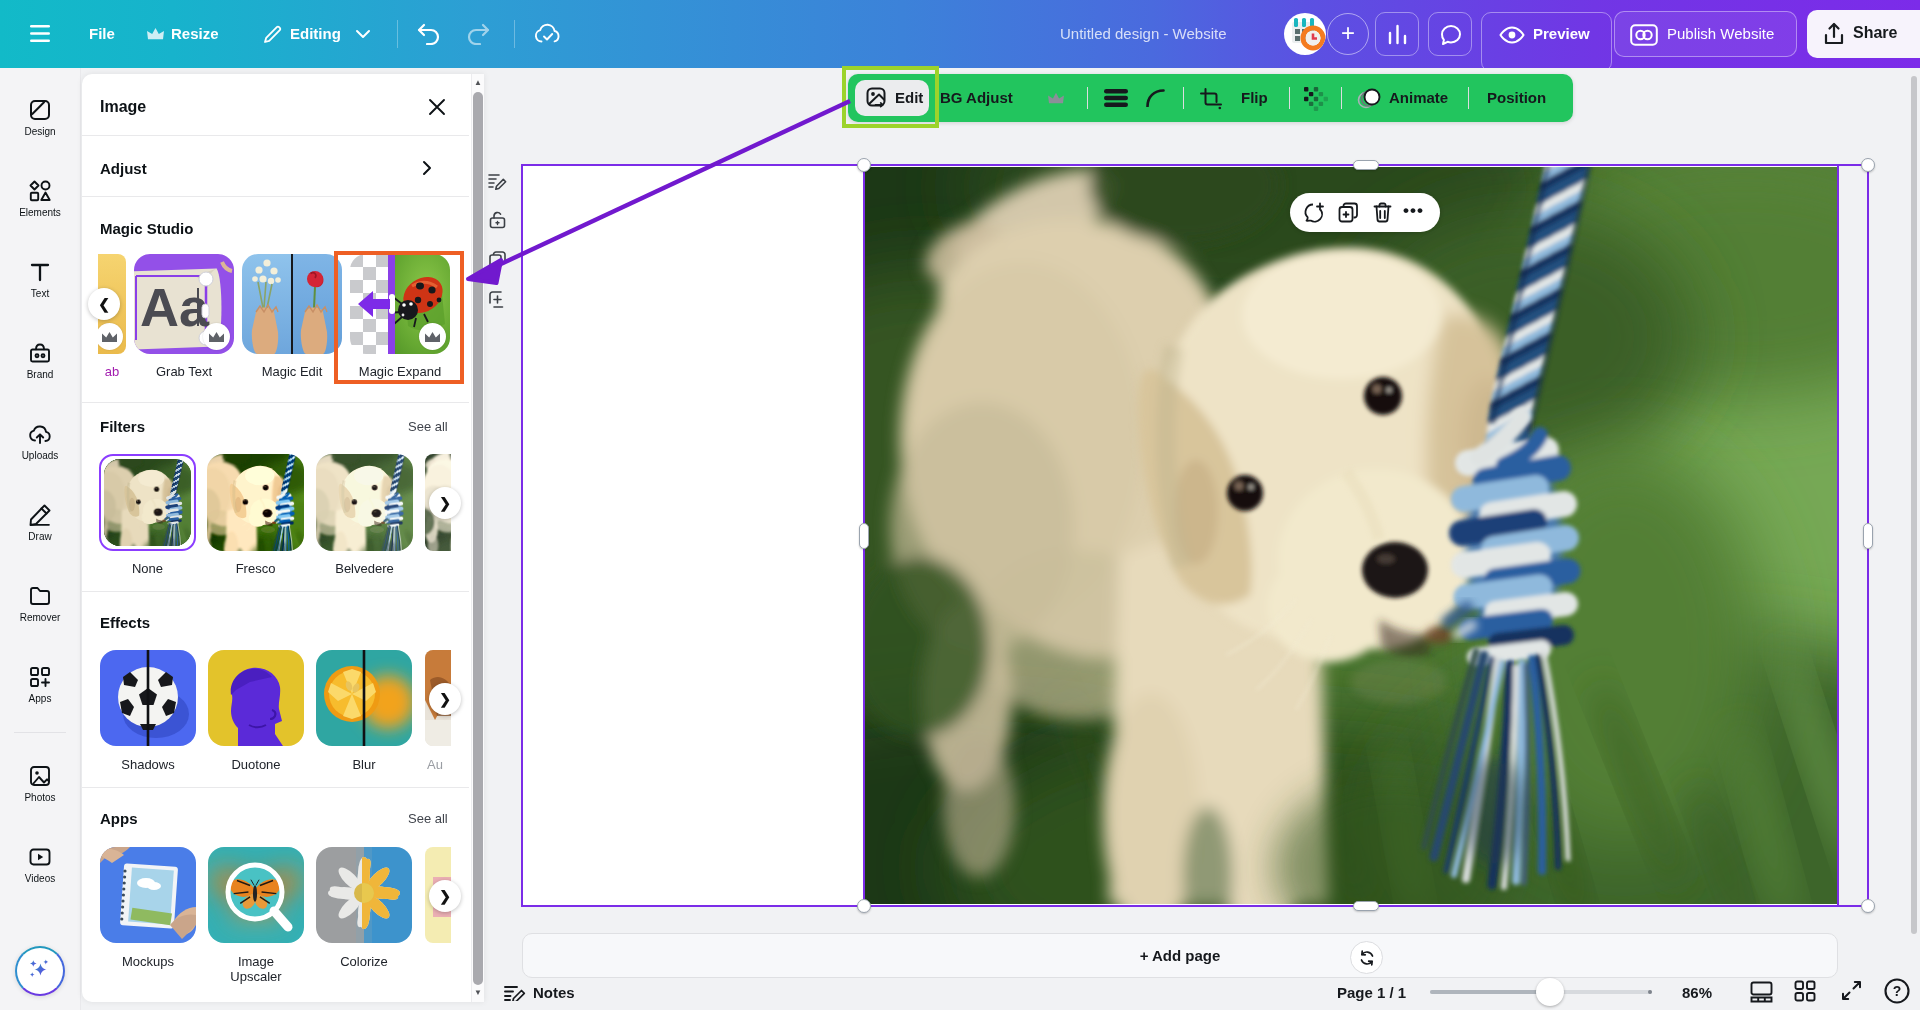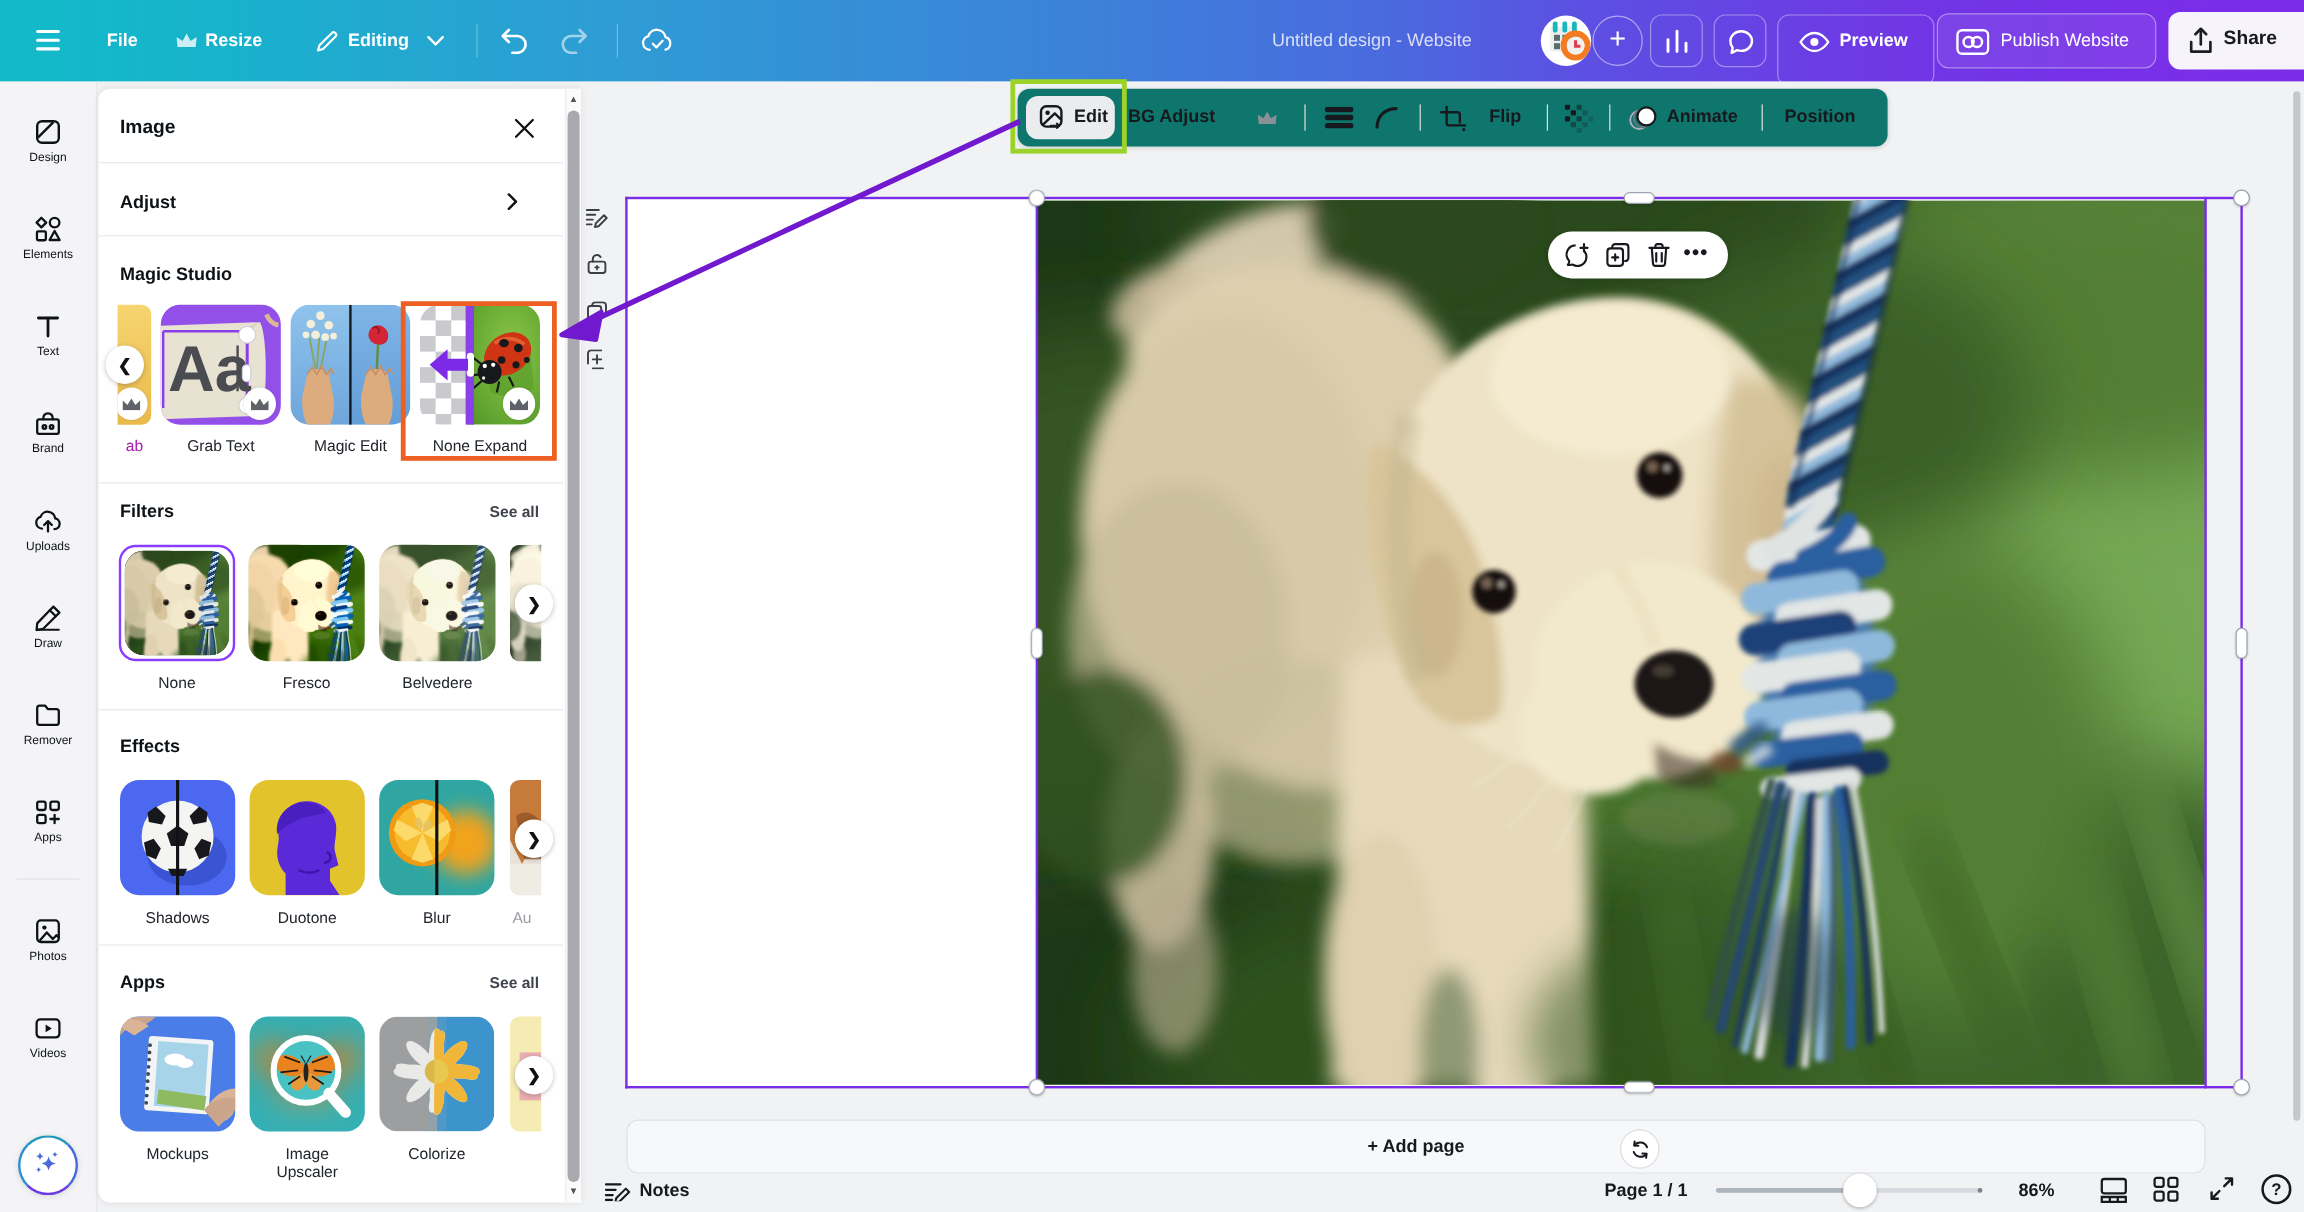--- a/index.html
+++ b/index.html
@@ -6,21 +6,21 @@
 .abs{position:absolute}
 #top{position:absolute;left:0;top:0;width:1920px;height:68px;background:linear-gradient(90deg,#12bac8 0%,#17b3cc 9%,#2d9ed4 25%,#3c82d9 47%,#4a6ade 60%,#5b51e2 68%,#7136e5 83%,#7c2be9 100%)}
 .tbtxt{position:absolute;top:0;height:68px;line-height:68px;color:#fff;font-size:15px;font-weight:700}
 .sep{position:absolute;top:20px;height:28px;width:1px;background:rgba(255,255,255,0.3)}
 #rail{position:absolute;left:0;top:68px;width:81px;height:942px;background:#f4f4f6;border-right:1px solid #e9e9ec}
 .ritem{position:absolute;left:0;width:80px;text-align:center;color:#0d1216}
 .ritem svg{display:block;margin:0 auto}
 .rlab{font-size:10px;margin-top:4px;letter-spacing:0}
 #panel{position:absolute;left:82px;top:74px;width:402px;height:928px;background:#fff;border-radius:10px 0 0 10px;box-shadow:0 0 6px rgba(0,0,0,0.08)}
 .ph{position:absolute;font-size:15px;font-weight:700;color:#0d1216}
-.seeall{position:absolute;font-size:13px;font-weight:700;color:#40444c}
+.seeall{position:absolute;font-size:13px;font-weight:400;color:#40444c}
 .pdiv{position:absolute;left:0;width:387px;height:1px;background:#e9e9eb}
 .lab13{position:absolute;font-size:13px;color:#20242b;text-align:center;white-space:nowrap}
 .thumb{position:absolute;border-radius:16px;overflow:hidden}
 .scrbtn{position:absolute;width:32px;height:32px;border-radius:50%;background:#fff;box-shadow:0 1px 4px rgba(0,0,0,0.25);text-align:center;line-height:32px;font-size:14px;font-weight:700;color:#111;z-index:5}
 .hcirc{width:14px;height:14px;border-radius:50%;background:#fff;border:1.5px solid #9aa3ae;box-shadow:0 1px 2px rgba(0,0,0,0.2);z-index:3}
 .hpill{width:26px;height:10px;border-radius:5px;background:#fff;border:1.5px solid #9aa3ae;box-shadow:0 1px 2px rgba(0,0,0,0.2);z-index:3}
 .hpillv{width:10px;height:26px;border-radius:5px;background:#fff;border:1.5px solid #9aa3ae;box-shadow:0 1px 2px rgba(0,0,0,0.2);z-index:3}
 .tb-t{position:absolute;top:0;line-height:48px;font-size:15px;font-weight:700;color:#16191d}
 .tsep{position:absolute;top:13px;width:1px;height:22px;background:#dcdde0}
 .crown{position:absolute;right:4px;bottom:4px;width:27px;height:27px;border-radius:50%;background:#fff;box-shadow:0 0 2px rgba(0,0,0,0.15)}
@@ -391,21 +391,21 @@
       <g fill="none" stroke="#16191d" stroke-width="1.8" stroke-linecap="round">
         <path d="M1.5 4.5h16"></path>
         <path d="M6.5 4.5V3a1.5 1.5 0 0 1 1.5-1.5h3A1.5 1.5 0 0 1 12.5 3v1.5"></path>
         <path d="M3.5 4.5l1 13.2a2 2 0 0 0 2 1.8h6a2 2 0 0 0 2-1.8l1-13.2"></path>
         <path d="M7.2 9v7M11.8 9v7"></path>
       </g>
     </svg>
 <div style="position:absolute;left:113px;top:0;width:28px;height:39px;line-height:35px;color:#16191d;font-size:17px;letter-spacing:1px;font-weight:700">•••</div>
 </div>
 
-<div class="abs" style="left:848px;top:74px;width:725px;height:48px;border-radius:10px;background:#0f766e;box-shadow:0 1px 4px rgba(0,0,0,0.14)">
+<div class="abs" style="left:848px;top:74px;width:725px;height:48px;border-radius:10px;background:#22c55e;box-shadow:0 1px 4px rgba(0,0,0,0.14)">
 <div class="abs" style="left:7px;top:6px;width:74px;height:36px;border-radius:10px;background:#ebecee">
 <svg style="position:absolute;left:10px;top:6px" width="24" height="24" viewBox="0 0 24 24">
         <rect x="2.5" y="2.5" width="17" height="17" rx="4.5" fill="none" stroke="#16191d" stroke-width="2"></rect>
         <circle cx="8" cy="8" r="1.9" fill="#16191d"></circle>
         <path d="M3.5 18.5L14 8.5l5.5 5.5" fill="none" stroke="#16191d" stroke-width="2" stroke-linejoin="round"></path>
         <path d="M12.5 21.5h8m0 0l-2.4-2m2.4 2l-2.4 2" stroke="#16191d" stroke-width="1.8" fill="none" stroke-linecap="round" transform="translate(-1,-1) scale(0.92)"></path>
       </svg>
 <span style="position:absolute;left:40px;line-height:36px;font-size:15px;font-weight:700;color:#16191d">Edit</span>
     </div>
 <span class="tb-t" style="left:92px">BG Adjust</span>
@@ -631,21 +631,21 @@
 <div style="position:absolute;left:38.5px;top:40px;width:6px;height:20px;border-radius:3px;background:#fff"></div>
 <svg style="position:absolute;left:7px;top:36px" width="33" height="28" viewBox="0 0 33 28">
         <path d="M33 9H16V1L1 14l15 13v-8h17z" fill="#7d2ae8"></path>
       </svg>
 <div class="crown"></div>
     </div>
 <div class="abs" style="left:252px;top:177px;width:130px;height:133px;border:4.5px solid #ee5f24;z-index:4"></div>
 <div class="lab13" style="left:6px;top:290px;width:48px;color:#a21caf">ab</div>
 <div class="lab13" style="left:52px;top:290px;width:100px">Grab Text</div>
 <div class="lab13" style="left:160px;top:290px;width:100px">Magic Edit</div>
-<div class="lab13" style="left:268px;top:290px;width:100px;font-weight:400">None Expand</div>
+<div class="lab13" style="left:268px;top:290px;width:100px;font-weight:400">Magic Expand</div>
 <div class="pdiv" style="top:328px"></div>
 <div class="ph" style="left:18px;top:344px">Filters</div>
 <div class="seeall" style="left:326px;top:345px">See all</div>
 
 <div class="abs" style="left:17px;top:380px;width:97px;height:97px;border-radius:14px;border:2.5px solid #8b3dff"></div>
 <div class="thumb" style="left:22px;top:385px;width:87px;height:87px"><svg width="87" height="87" viewBox="120 0 660 660">
         <use href="#pup"></use>
       </svg></div>
 <div class="thumb" style="left:125px;top:380px;width:97px;height:97px"><svg width="97" height="97" viewBox="120 0 660 660" style="filter:contrast(1.18) saturate(1.25) hue-rotate(-6deg)">
         <use href="#pup"></use>

